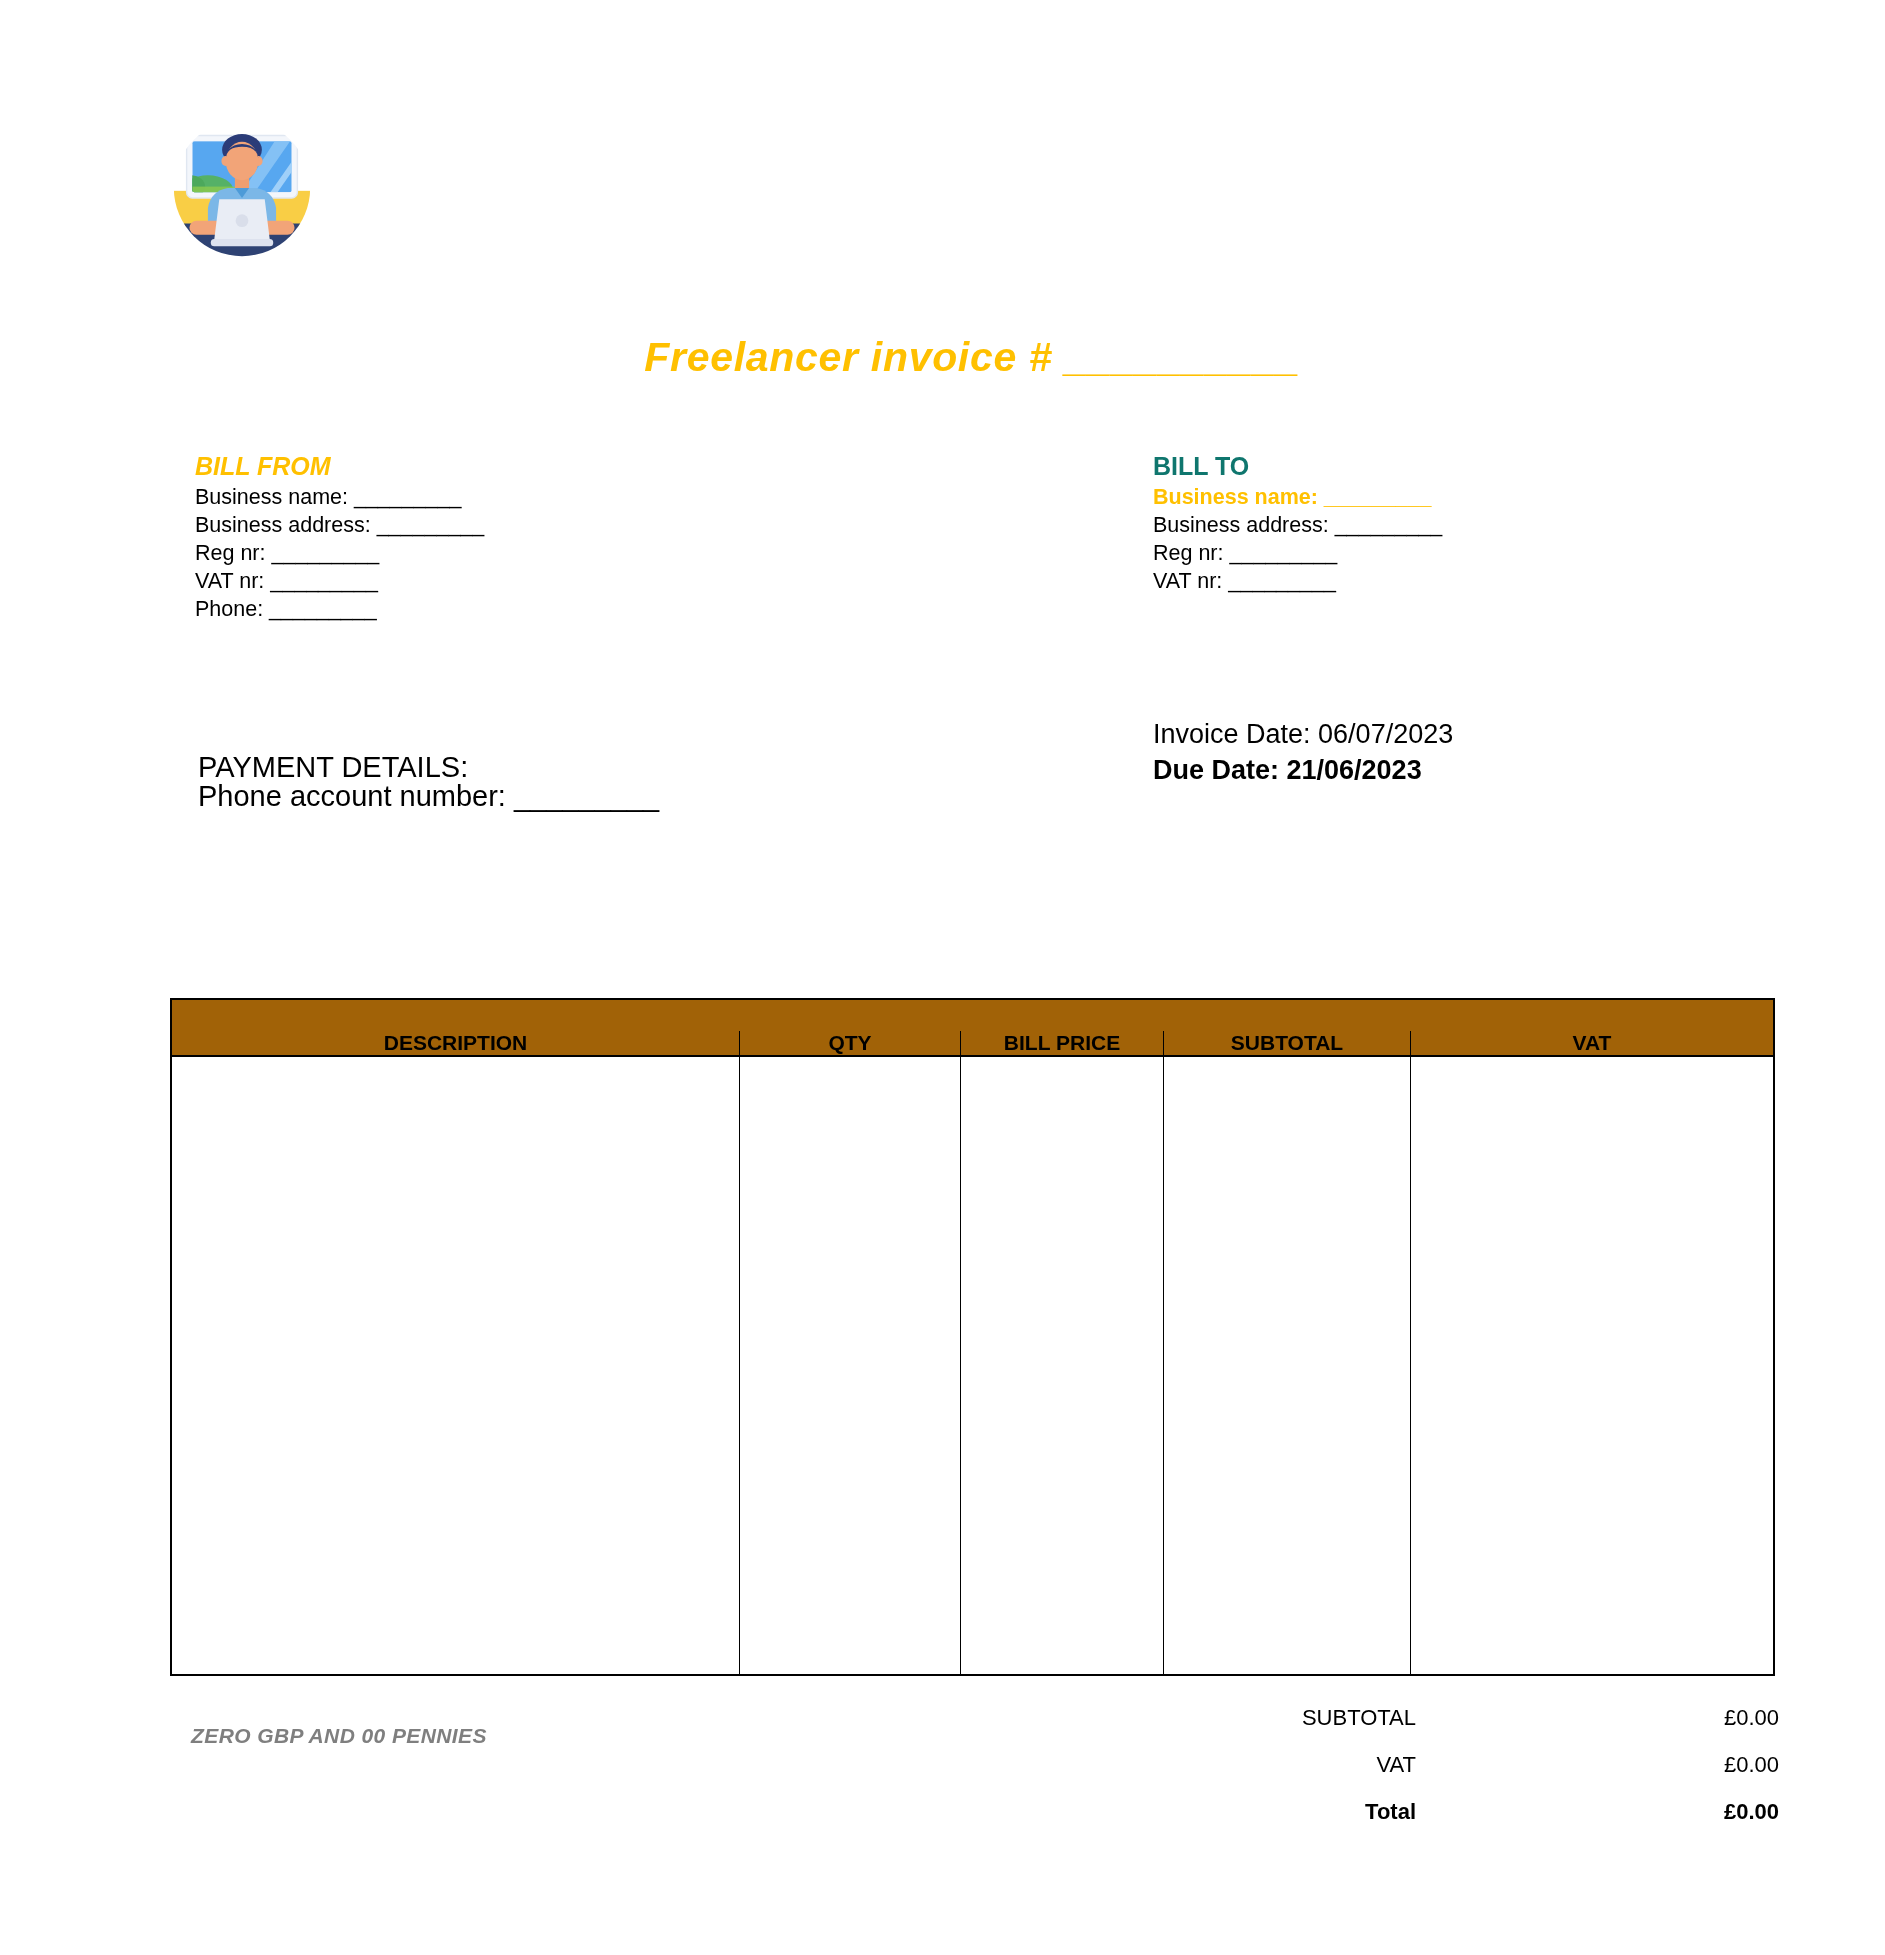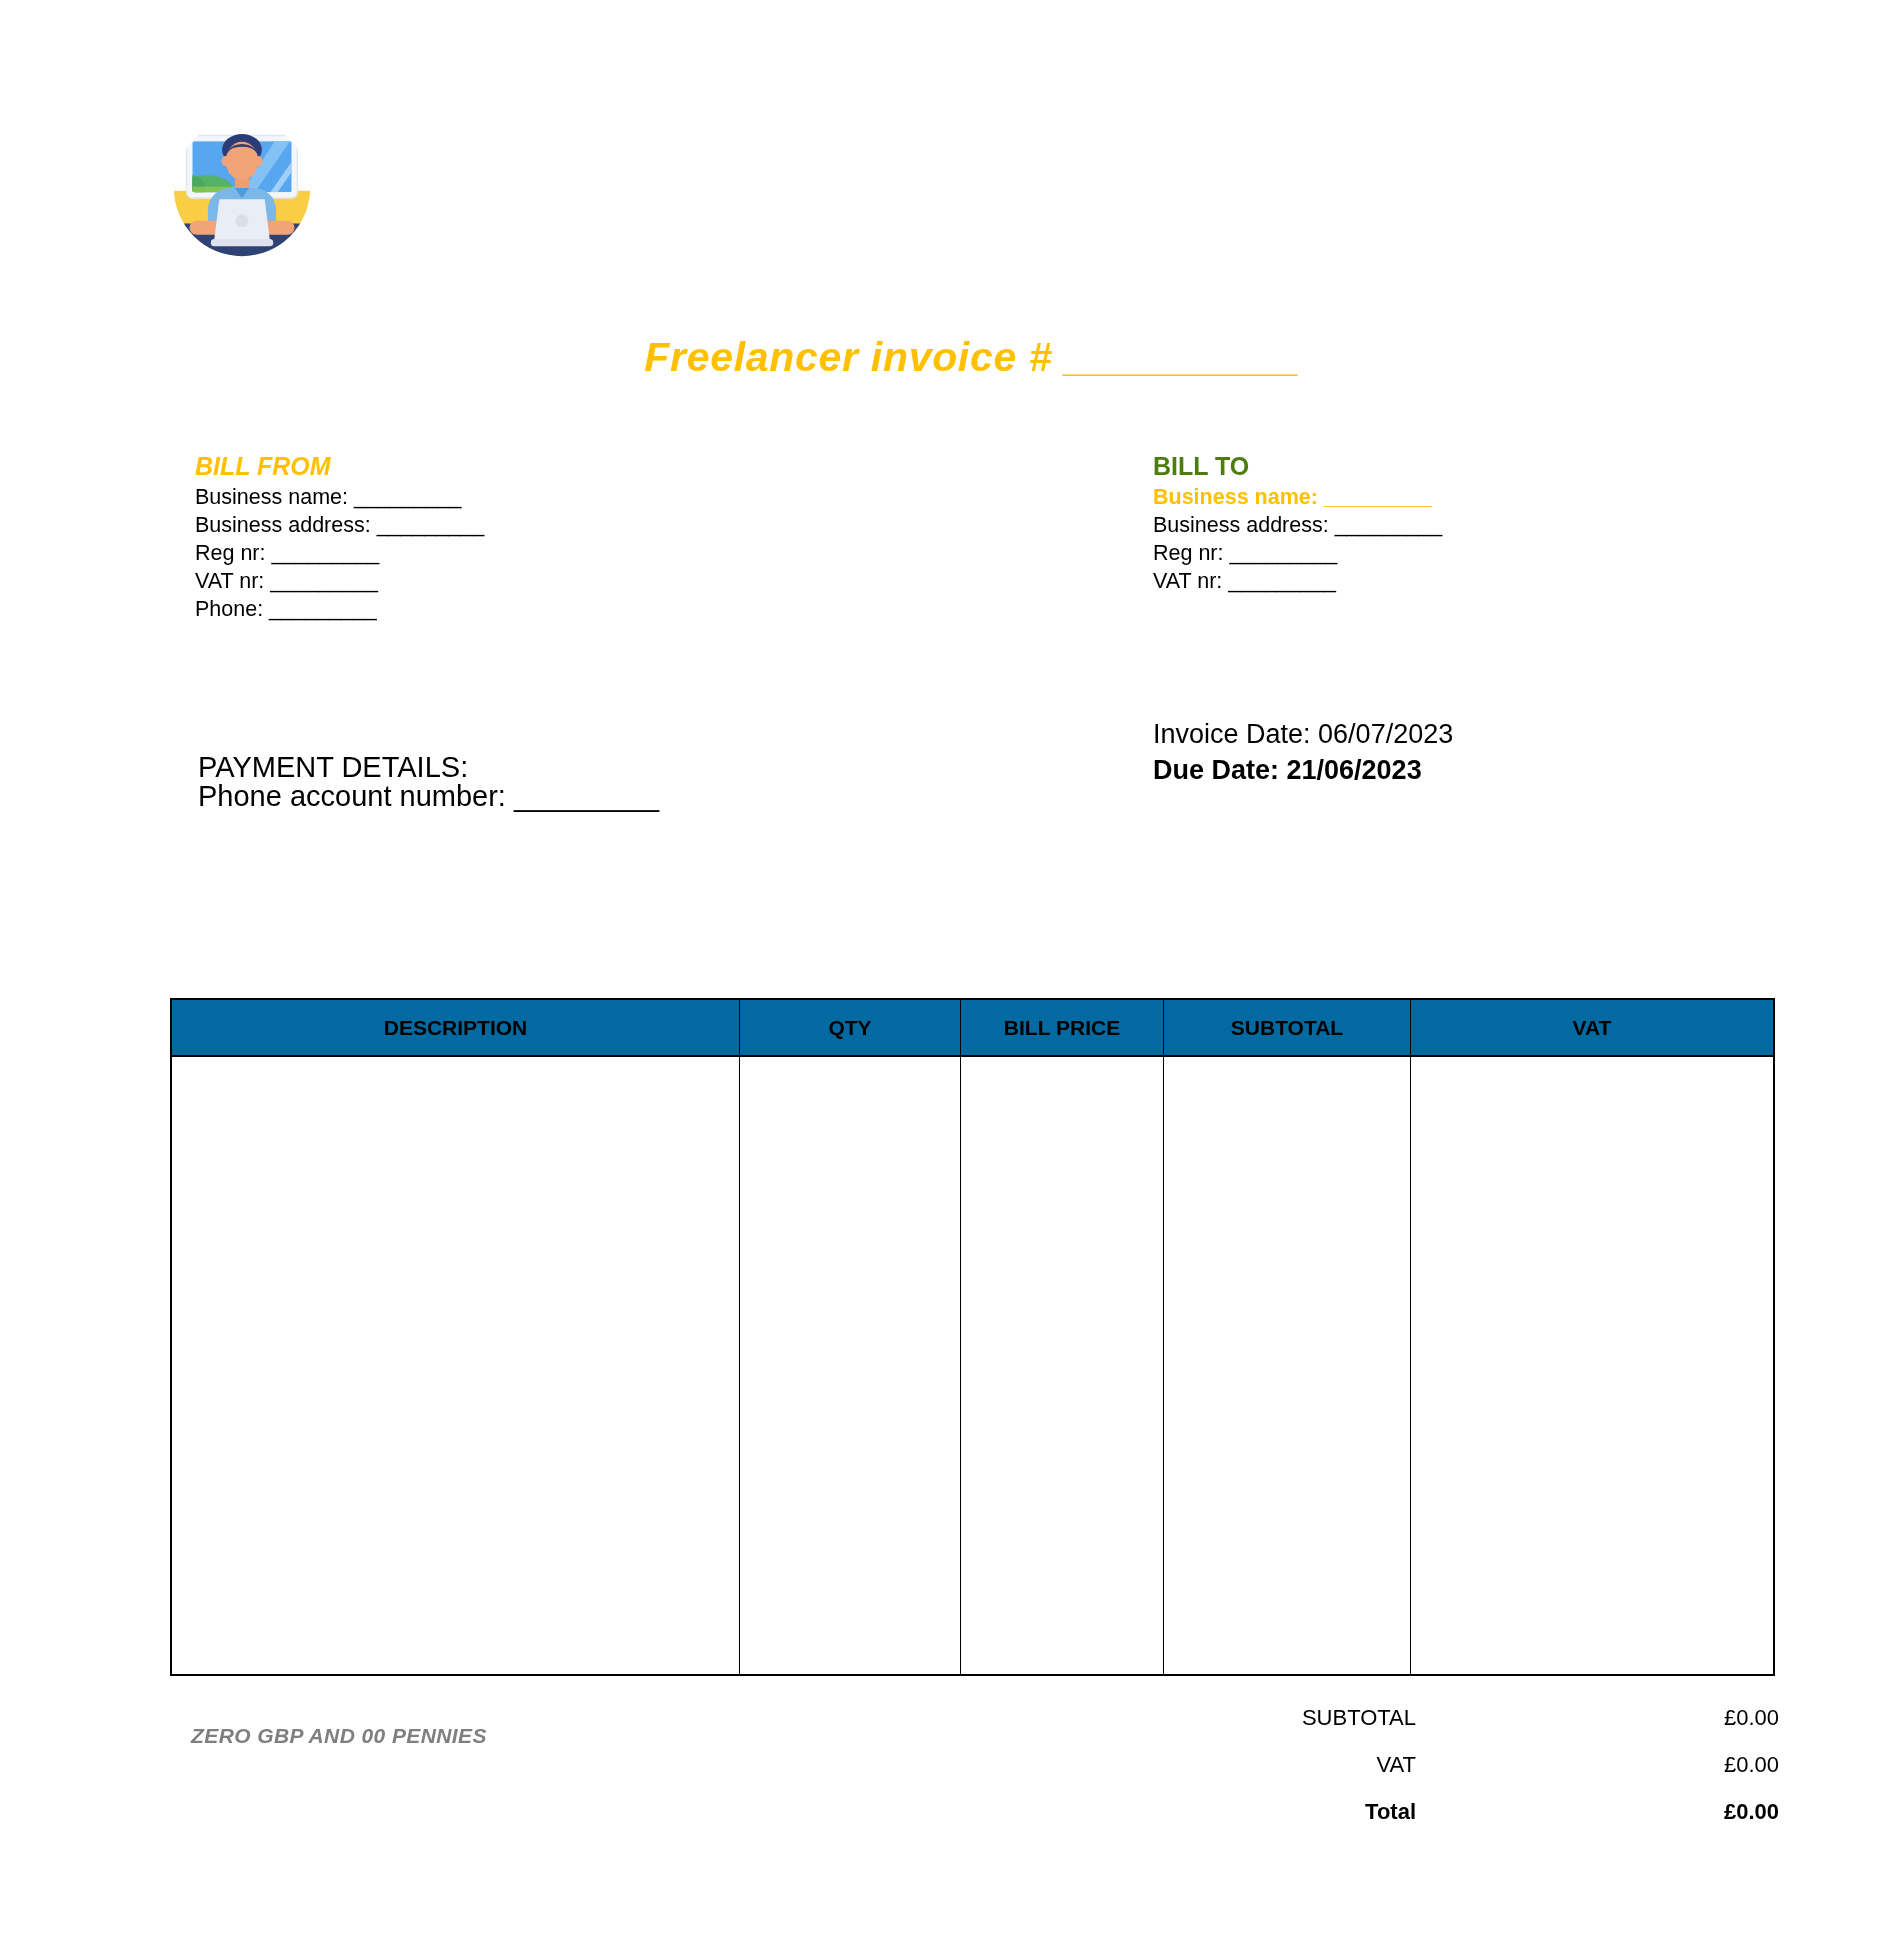--- a/index.html
+++ b/index.html
@@ -27,38 +27,39 @@
     color:#FFC000;
     letter-spacing:0.7px;
   }
 
   
   .block{line-height:28px;font-size:21.5px;}
   .block .heading{font-size:25px;font-weight:bold;line-height:33px;}
   #bill-from{left:195px;top:450px;}
   #bill-from .heading{color:#FFC000;font-style:italic;}
   #bill-to{left:1153px;top:450px;}
-  #bill-to .heading{color:#4d7c0f;}
+  #bill-to .heading{color:#0f766e;}
   .accent-line{color:#FFC000;font-weight:bold;}
 
   #dates{left:1153px;top:716px;font-size:27px;line-height:36px;}
   #due-date-line{font-weight:bold;}
 
   #payment{left:198px;top:753px;font-size:29px;line-height:29px;}
 
   
   #items-table{
     left:170px;top:998px;width:1605px;
     border:2.2px solid #000;
     box-sizing:border-box;
   }
   #items-table .thead{
     display:flex;height:55px;
-    background:#0369a1;
+    background:#a16207;
     border-bottom:2.2px solid #000;
+    align-items:flex-end;
   }
   #items-table .tbody{display:flex;height:617px;}
   #items-table .cell{
     box-sizing:border-box;
     border-left:1.5px solid #000;
   }
   #items-table .cell:first-child{border-left:none;}
   #items-table .thead .cell{
     display:flex;align-items:center;justify-content:center;
     font-weight:bold;font-size:21px;

